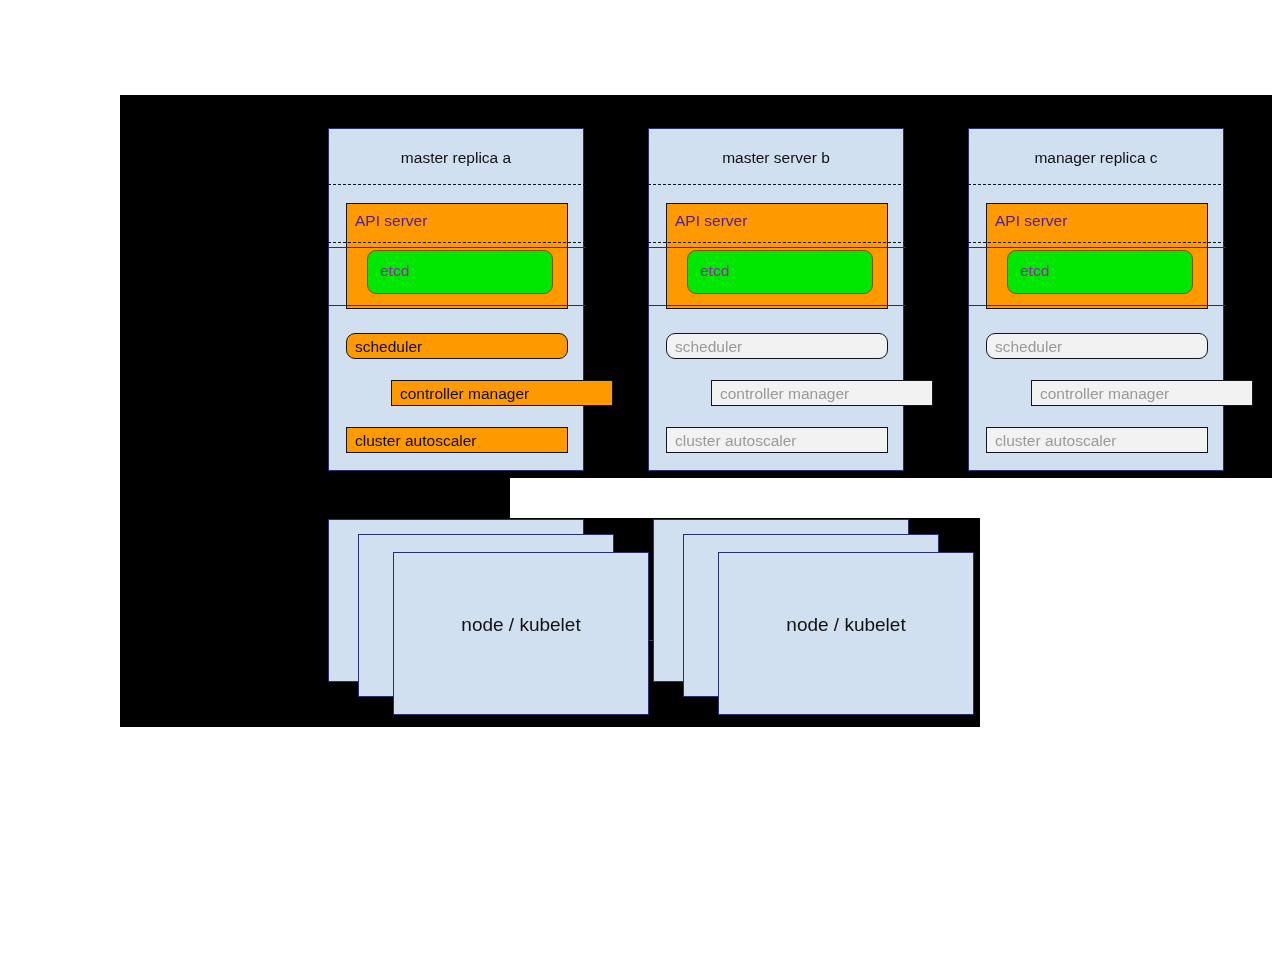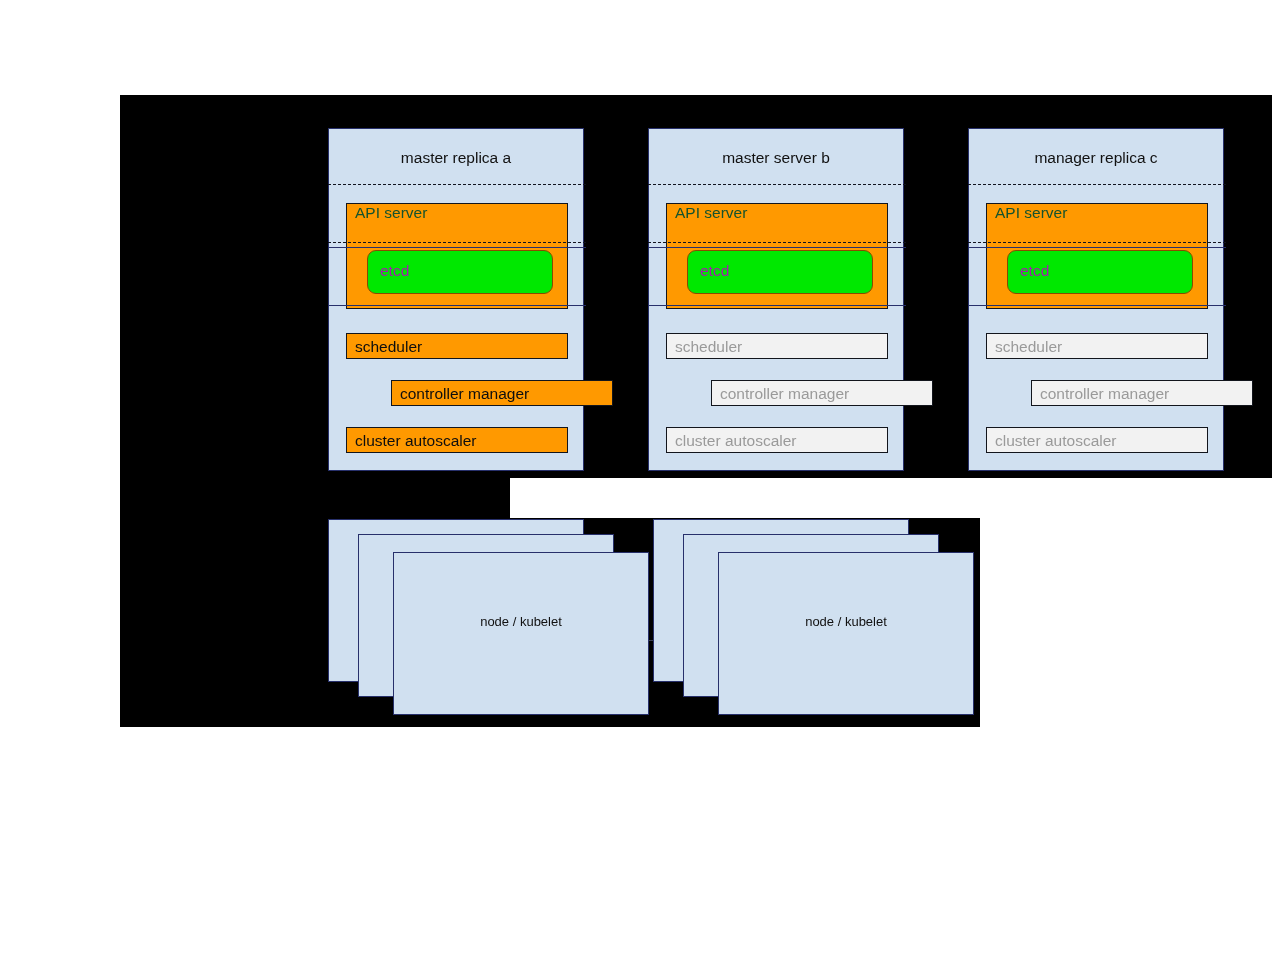--- a/index.html
+++ b/index.html
@@ -39,54 +39,54 @@
   .r-dash2 {top:113px;}
   .r-solid1{top:118px;}
   .r-solid2{top:176px;}
 
   
   .apibox{
     position:absolute;left:17px;top:74px;width:222px;height:106px;
     background:#ff9900;border:1.3px solid #12151c;box-sizing:border-box;
   }
   .apibox .api-label{
-    position:absolute;left:8px;top:0;font-size:15.5px;color:#14532d;
+    position:absolute;left:8px;top:8px;font-size:15.5px;color:#4c1d95;
   }
   .etcd{
     position:absolute;left:20px;top:46px;width:186px;height:44px;
     background:#00e800;border:1.3px solid #8a4a00;border-radius:9px;
     box-sizing:border-box;
   }
   .etcd span{position:absolute;left:12px;top:11px;font-size:15.5px;color:#a21caf;}
 
   
   .comp{
     position:absolute;left:17px;width:222px;height:26px;
     box-sizing:border-box;border:1.2px solid #12151c;
   }
   .comp span{position:absolute;left:8px;top:4px;font-size:15.5px;line-height:17px;}
   .comp.on  {background:#ff9900;}
   .comp.on  span{color:#0e0e0e;}
   .comp.off {background:#f2f2f2;border-color:#12151c;}
   .comp.off span{color:#9a9a9a;}
-  .c1{top:204px;}
+  .c1{top:204px;border-radius:9px;}
   .c2{top:251px;margin-left:45px;}
   .c3{top:298px;}
 
   
   .nodestack{position:absolute;}
   .ncard{
     position:absolute;background:#d0e0f0;border:1px solid #27306b;box-sizing:border-box;
   }
   .nback  {left:0px;  top:0px;  width:256px;height:163px;}
   .nmid   {left:30px; top:15px; width:256px;height:163px;}
   .nfront {left:65px; top:33px; width:256px;height:163px;}
   .nfront .nlabel{
     position:absolute;left:0;top:61px;width:100%;text-align:center;
-    font-size:13px;color:#111111;
+    font-size:19px;color:#111111;
   }
   #node-1{left:328px;top:519px;}
   #node-2{left:653px;top:519px;}
 
   
   .node-hair{position:absolute;left:328px;top:640px;width:378px;height:0;border-top:1.2px solid #3a3f52;}
 </style>
 </head>
 <body>
 

